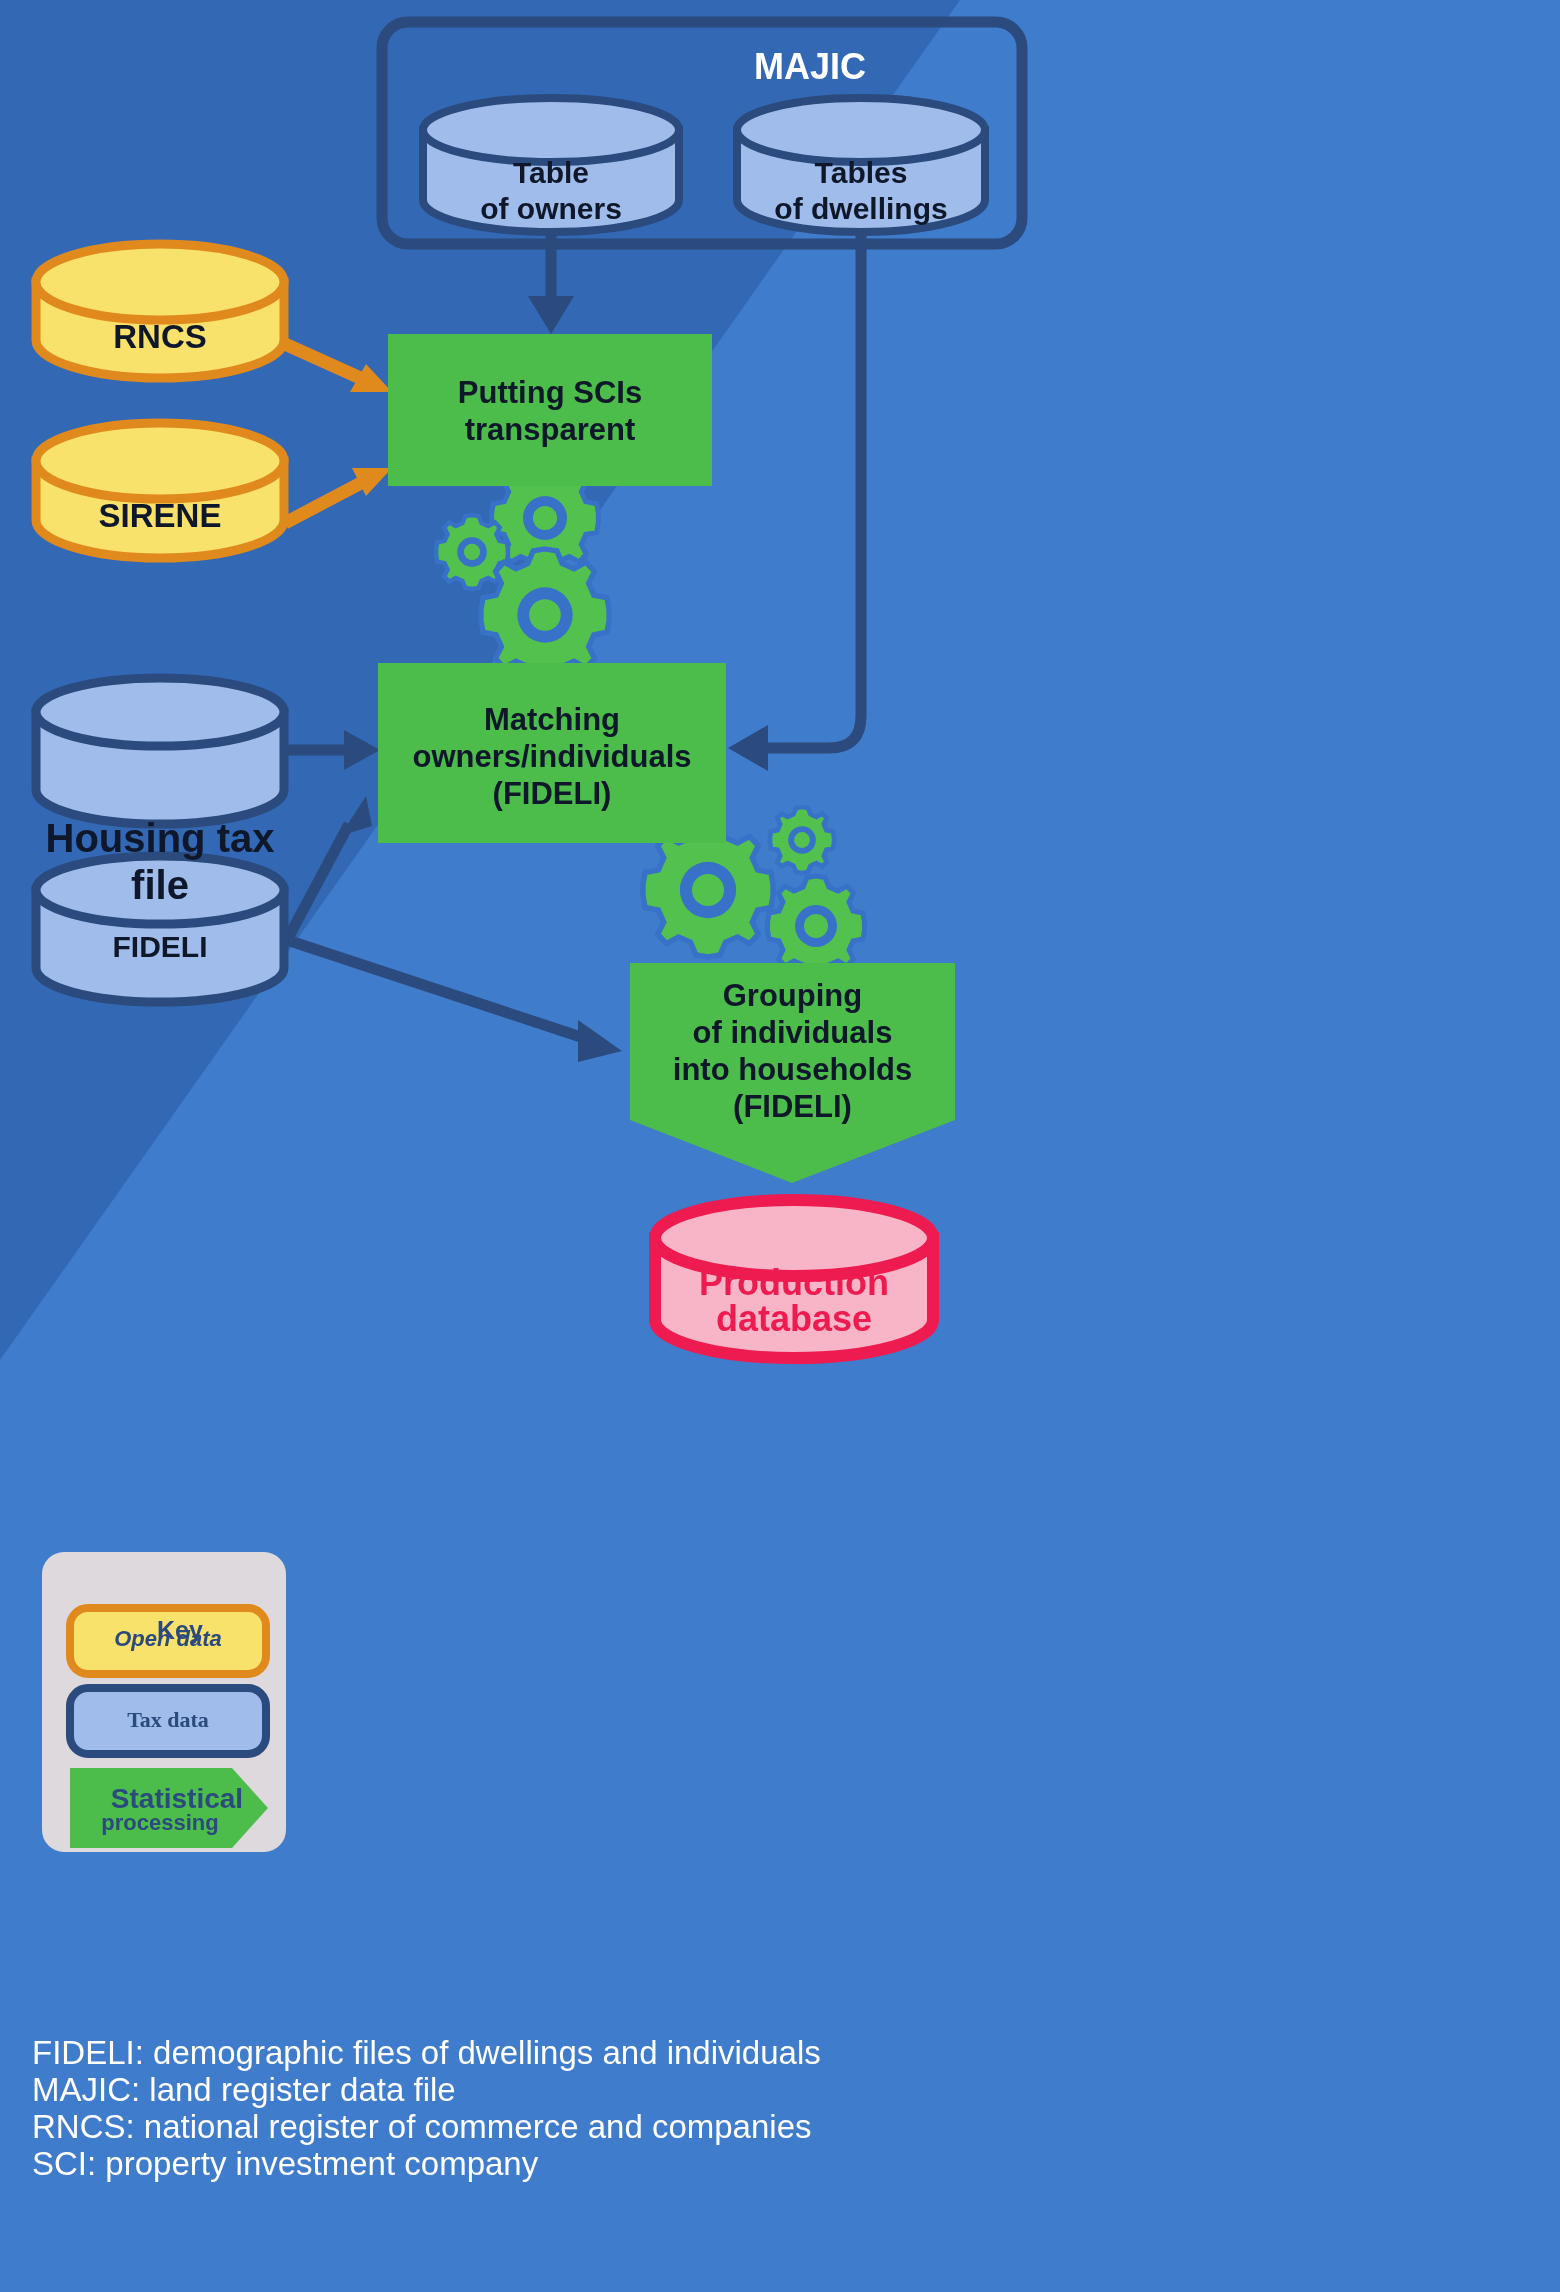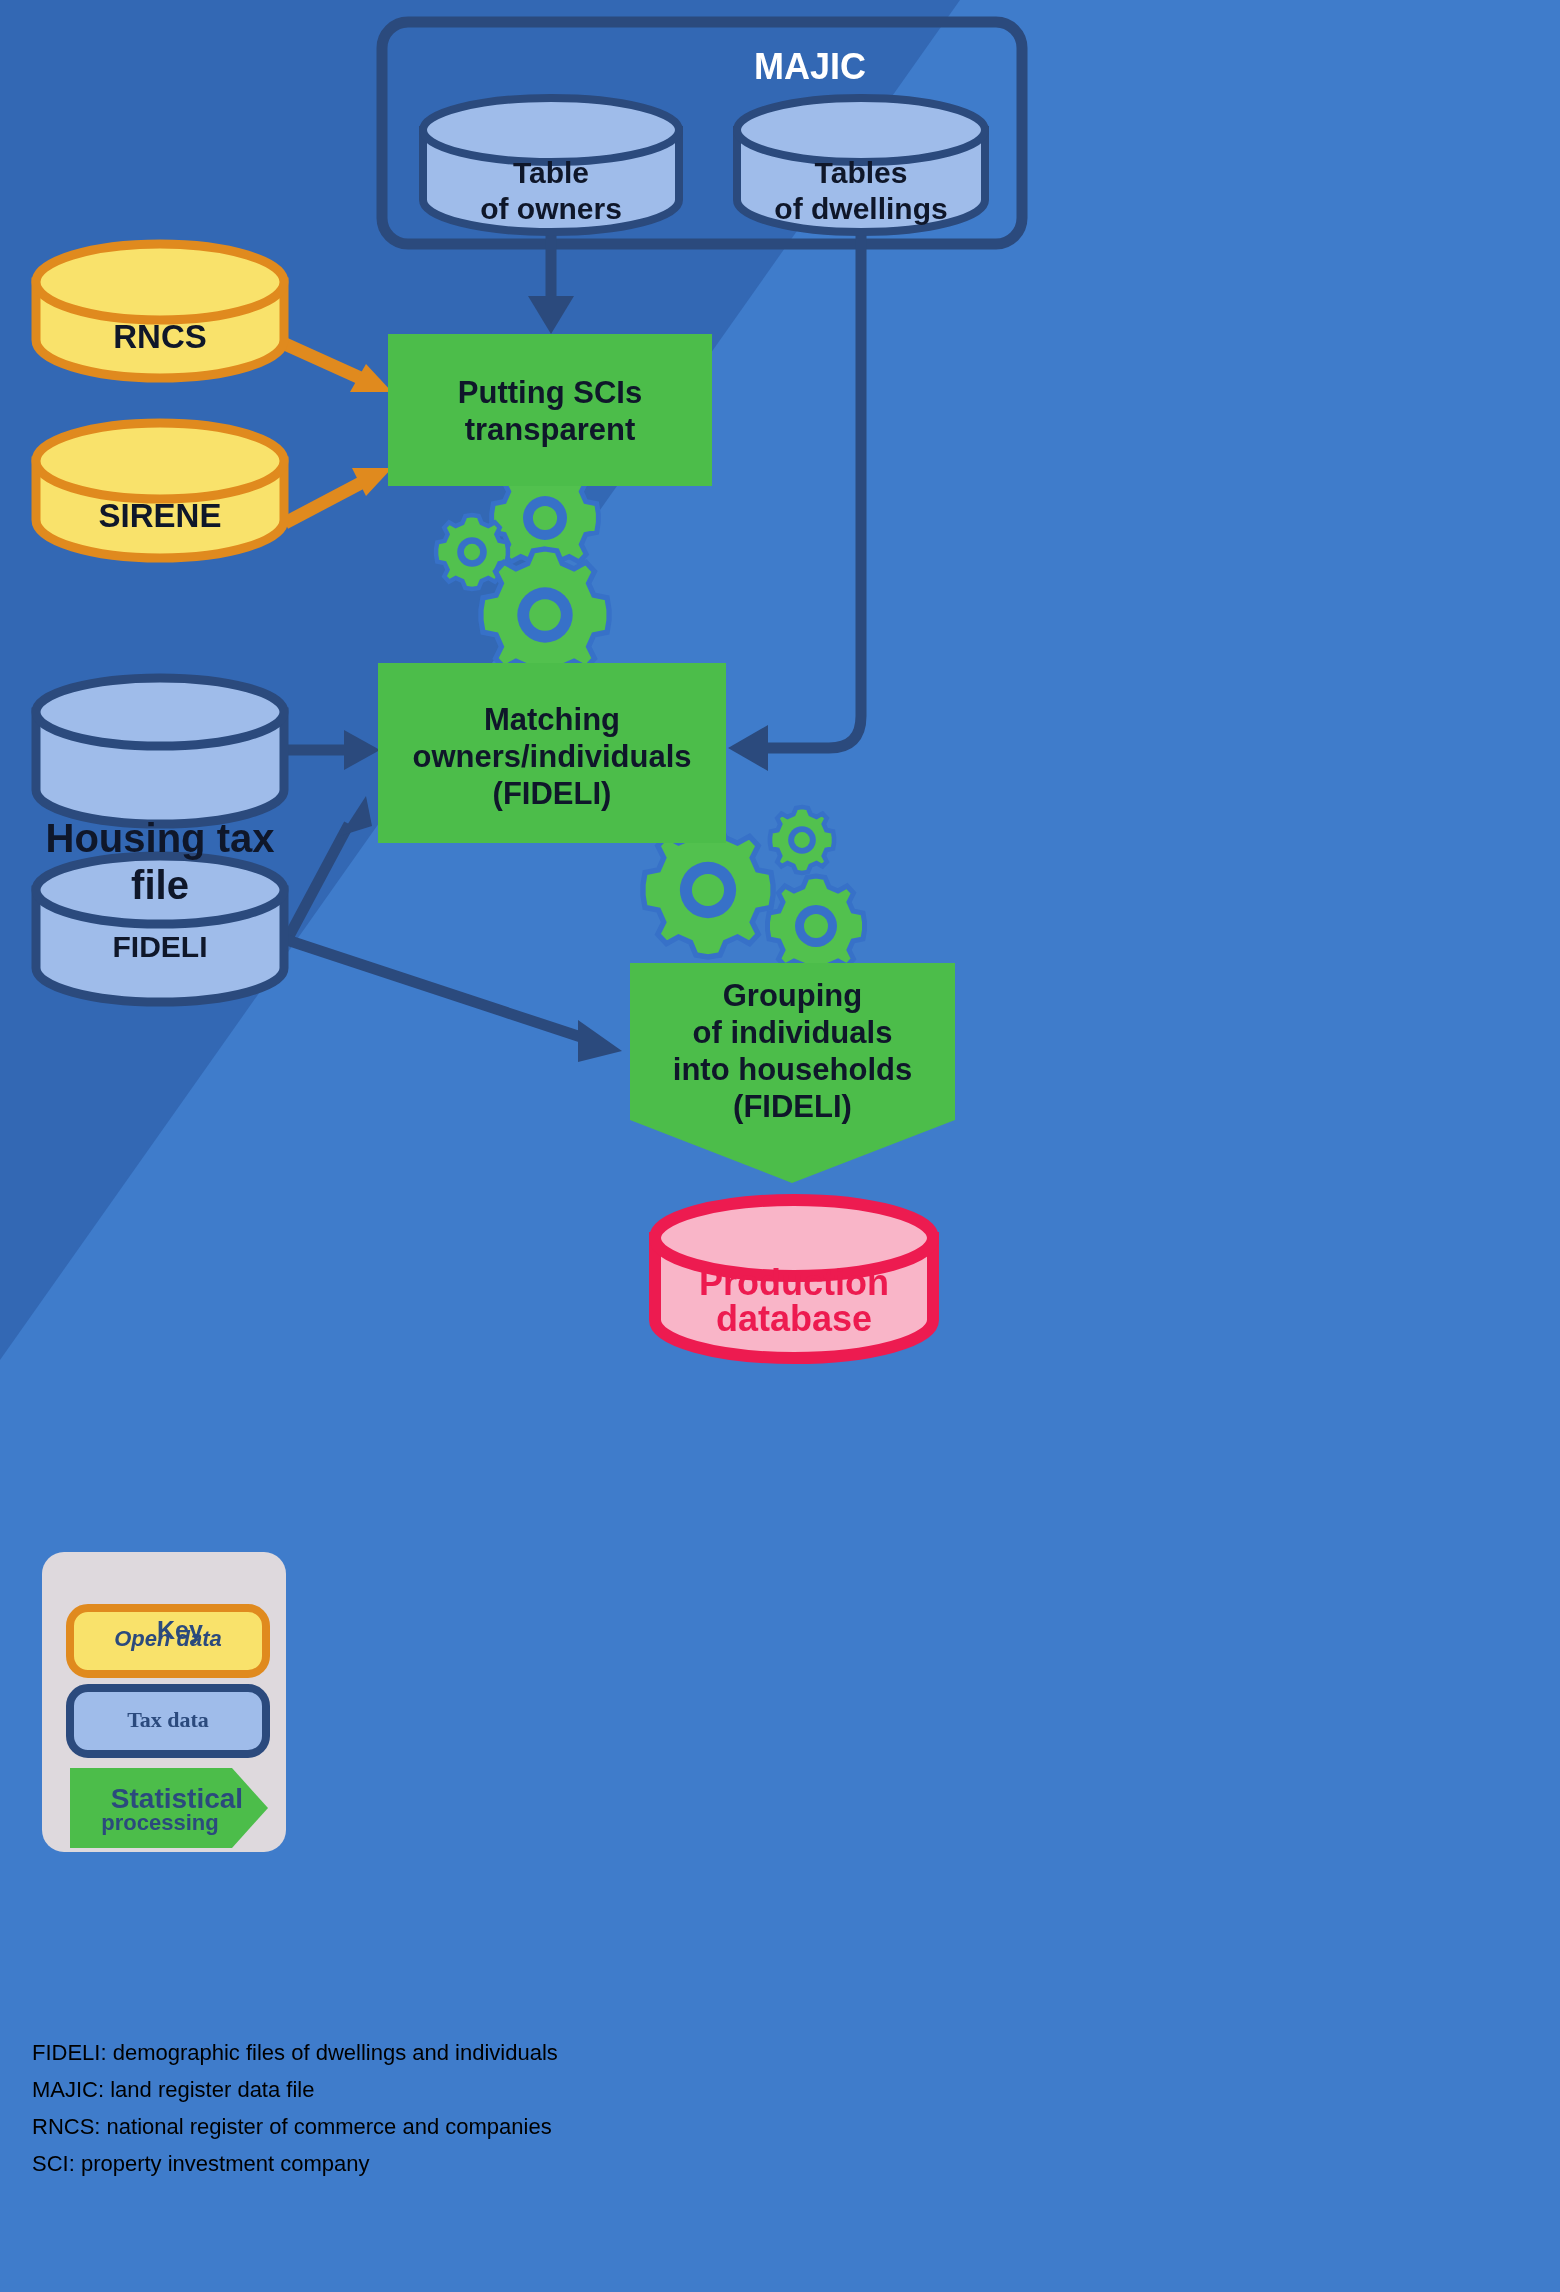--- a/index.html
+++ b/index.html
@@ -9,21 +9,21 @@
     background:#3771c8;
     position:relative;
     overflow:hidden;
   }
   #stage{position:absolute;inset:0;width:1560px;height:2292px;}
   svg.layer{position:absolute;left:0;top:0;width:1560px;height:2292px;}
   .lbl{position:absolute;text-align:center;line-height:1.18;font-weight:bold;
        color:#0f172a;pointer-events:none;}
   .white{color:#ffffff;}
   .pink{color:#ed1b50;}
-  .foot{position:absolute;color:#000000;font-weight:normal;font-size:22px;
+  .foot{position:absolute;color:#ffffff;font-weight:normal;font-size:33px;
         line-height:37px;font-family:"Liberation Sans",sans-serif;}
   .keytxt{position:absolute;text-align:center;font-weight:bold;color:#2b4a7d;}
 </style>
 </head>
 <body>
 
 <div id="stage">
 
   <svg class="layer" viewBox="0 0 1560 2292">
     <defs>

